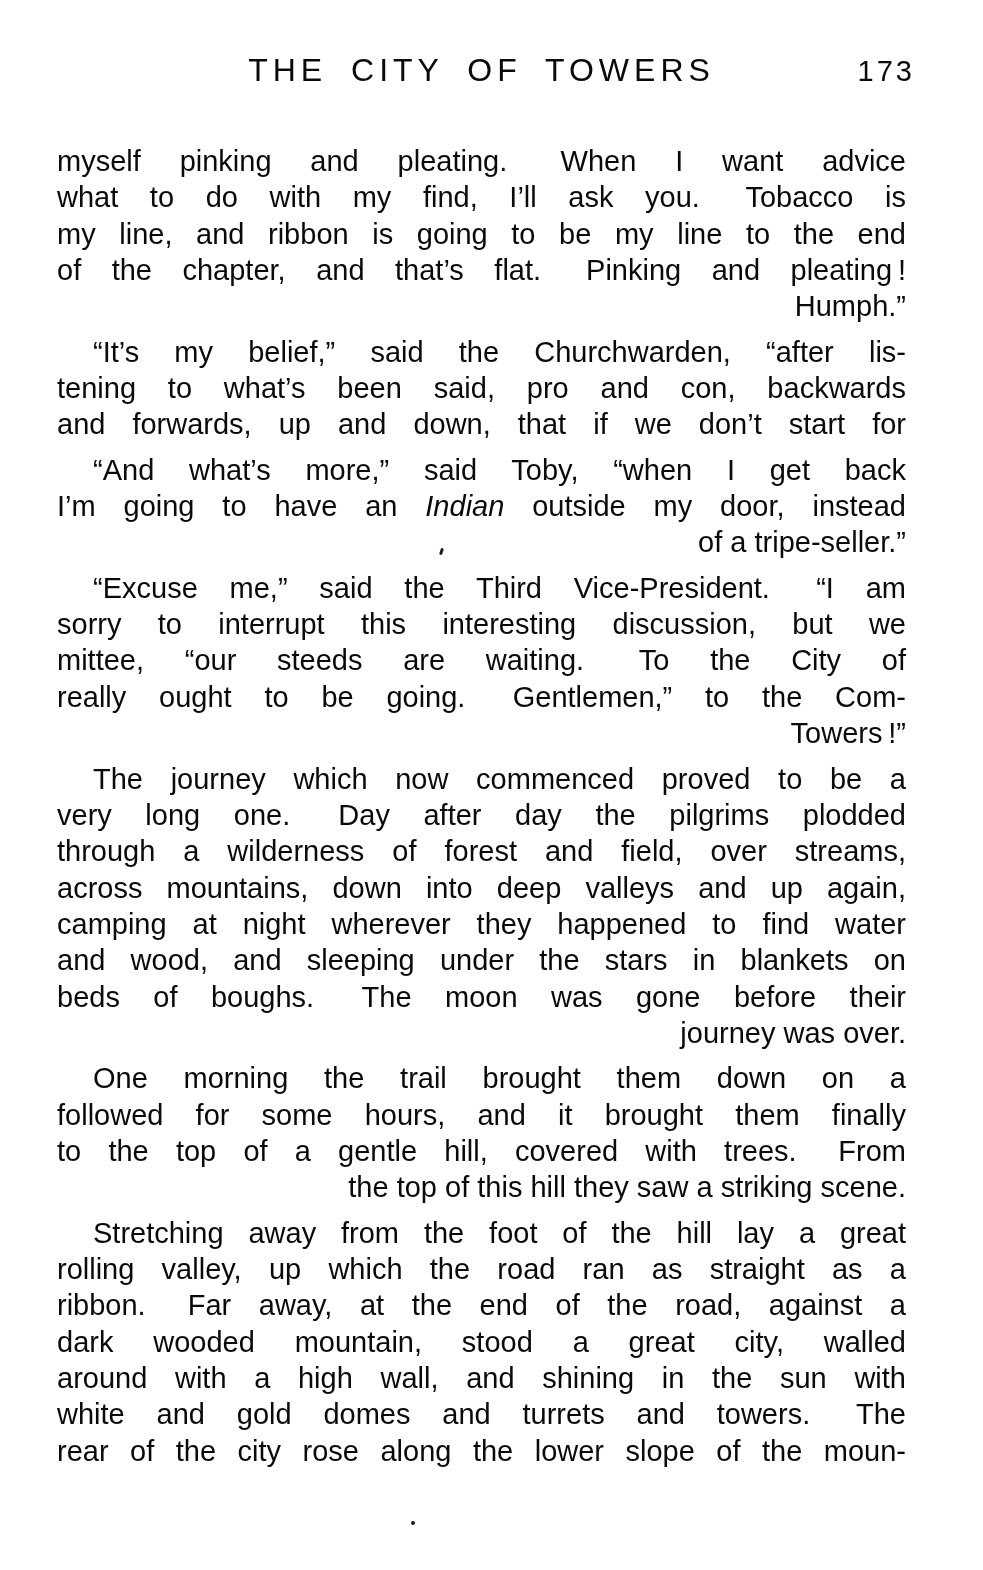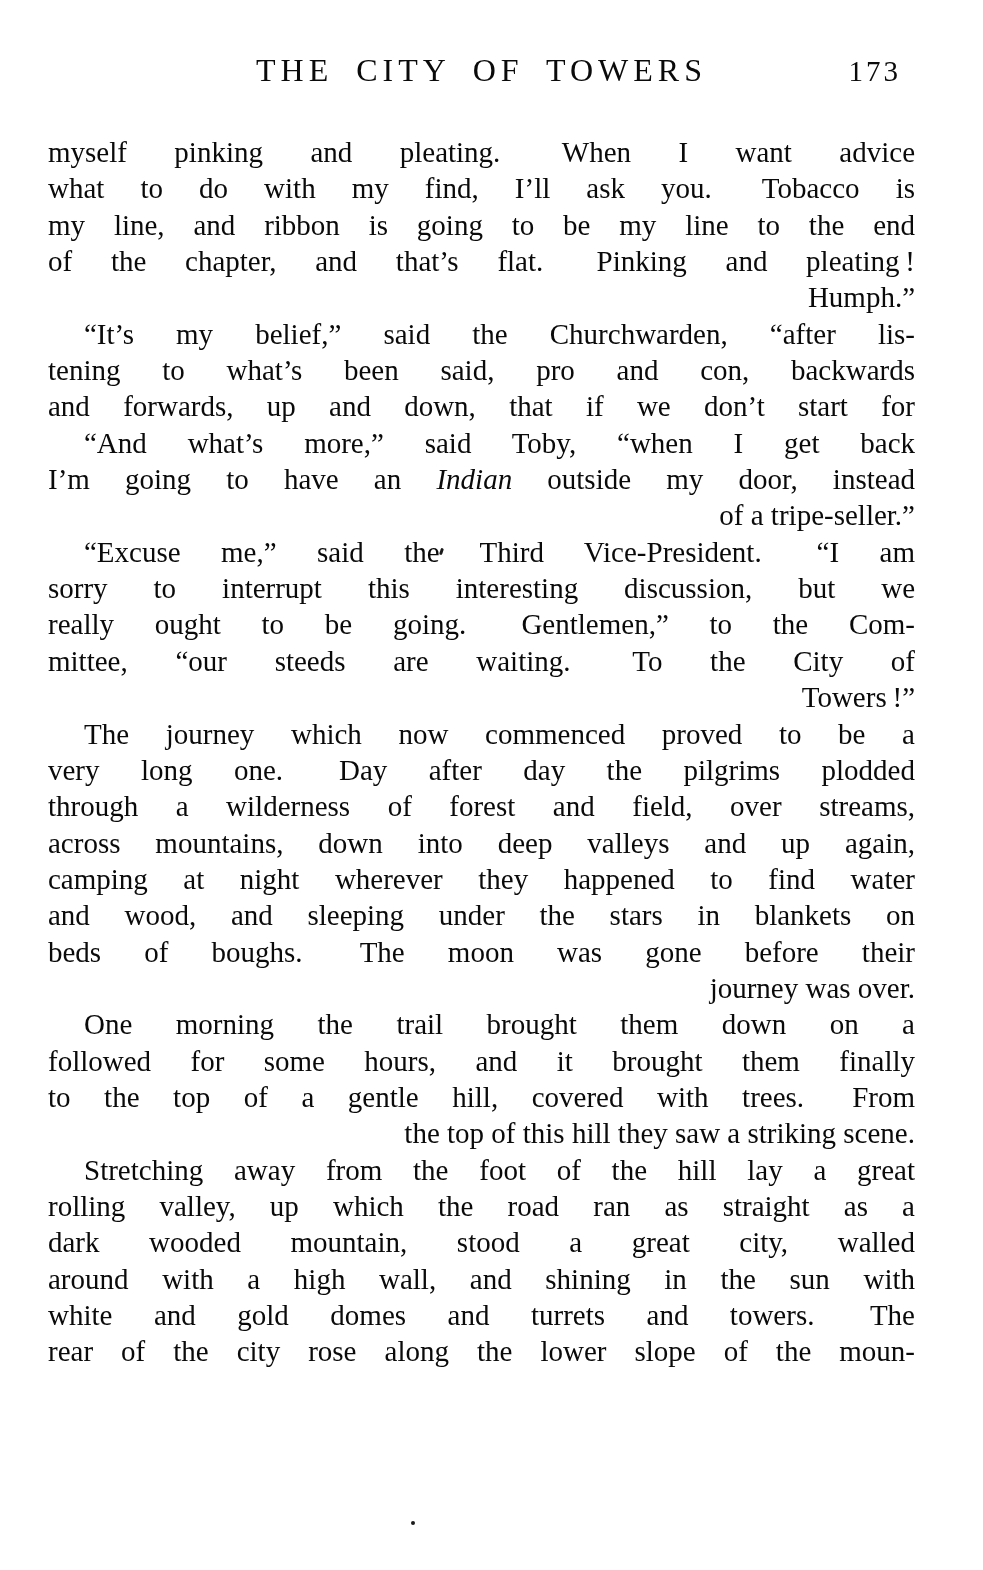--- a/index.html
+++ b/index.html
@@ -6,55 +6,55 @@
     margin: 0;
     padding: 0;
     background: #ffffff;
   }
   .page {
     position: relative;
     width: 983px;
     height: 1570px;
     background: #ffffff;
     color: #0a0a0a;
-    font-family: Liberation Serif, serif;
+    font-family: Liberation Sans, sans-serif;
     overflow: hidden;
   }
   .running-head {
     position: absolute;
     left: 48px;
     top: 52px;
     width: 867px;
     height: 48px;
   }
   .head-title {
     display: block;
     text-align: center;
     font-size: 32px;
     letter-spacing: 5px;
     word-spacing: 10px;
     white-space: nowrap;
   }
   .folio {
     position: absolute;
-    right: 14px;
+    right: 0;
     top: 3px;
     font-size: 29px;
     letter-spacing: 3px;
     font-variant-numeric: oldstyle-nums;
   }
   .body-text {
     position: absolute;
     left: 48px;
     top: 134px;
     width: 867px;
     font-size: 29px;
     line-height: 36.35px;
   }
-  .paragraph { margin: 0; }
+  .paragraph { margin: 9px; }
   .line {
     text-align: justify;
     text-align-last: justify;
     white-space: normal;
   }
   .line.indent { text-indent: 36px; }
   .line.end {
     text-align: right;
     text-align-last: auto;
   }
@@ -107,22 +107,22 @@
 
     <div class="paragraph">
       <div class="line indent">“And what’s more,” said Toby, “when I get back</div>
       <div class="line"><span>I’m going to have an </span><em>Indian</em><span> outside my door, instead</span></div>
       <div class="line end">of a tripe-seller.”</div>
     </div>
 
     <div class="paragraph">
       <div class="line indent">“Excuse me,” said the Third Vice-President.  “I am</div>
       <div class="line">sorry to interrupt this interesting discussion, but we</div>
+      <div class="line">mittee, “our steeds are waiting.  To the City of</div>
       <div class="line">really ought to be going.  Gentlemen,” to the Com-</div>
-      <div class="line">mittee, “our steeds are waiting.  To the City of</div>
       <div class="line end">Towers !”</div>
     </div>
 
     <div class="paragraph">
       <div class="line indent">The journey which now commenced proved to be a</div>
       <div class="line">very long one.  Day after day the pilgrims plodded</div>
       <div class="line">through a wilderness of forest and field, over streams,</div>
       <div class="line">across mountains, down into deep valleys and up again,</div>
       <div class="line">camping at night wherever they happened to find water</div>
       <div class="line">and wood, and sleeping under the stars in blankets on</div>
@@ -133,20 +133,21 @@
     <div class="paragraph">
       <div class="line indent">One morning the trail brought them down on a</div>
       <div class="line">followed for some hours, and it brought them finally</div>
       <div class="line">to the top of a gentle hill, covered with trees.  From</div>
       <div class="line end">the top of this hill they saw a striking scene.</div>
     </div>
 
     <div class="paragraph">
       <div class="line indent">Stretching away from the foot of the hill lay a great</div>
       <div class="line">rolling valley, up which the road ran as straight as a</div>
+      <div class="line">ribbon.  Far away, at the end of the road, against a</div>
       <div class="line">dark wooded mountain, stood a great city, walled</div>
       <div class="line">around with a high wall, and shining in the sun with</div>
       <div class="line">white and gold domes and turrets and towers.  The</div>
       <div class="line">rear of the city rose along the lower slope of the moun-</div>
     </div>
 
   </main>
 
   <div class="speck speck-a"></div>
   <div class="speck speck-b"></div>

